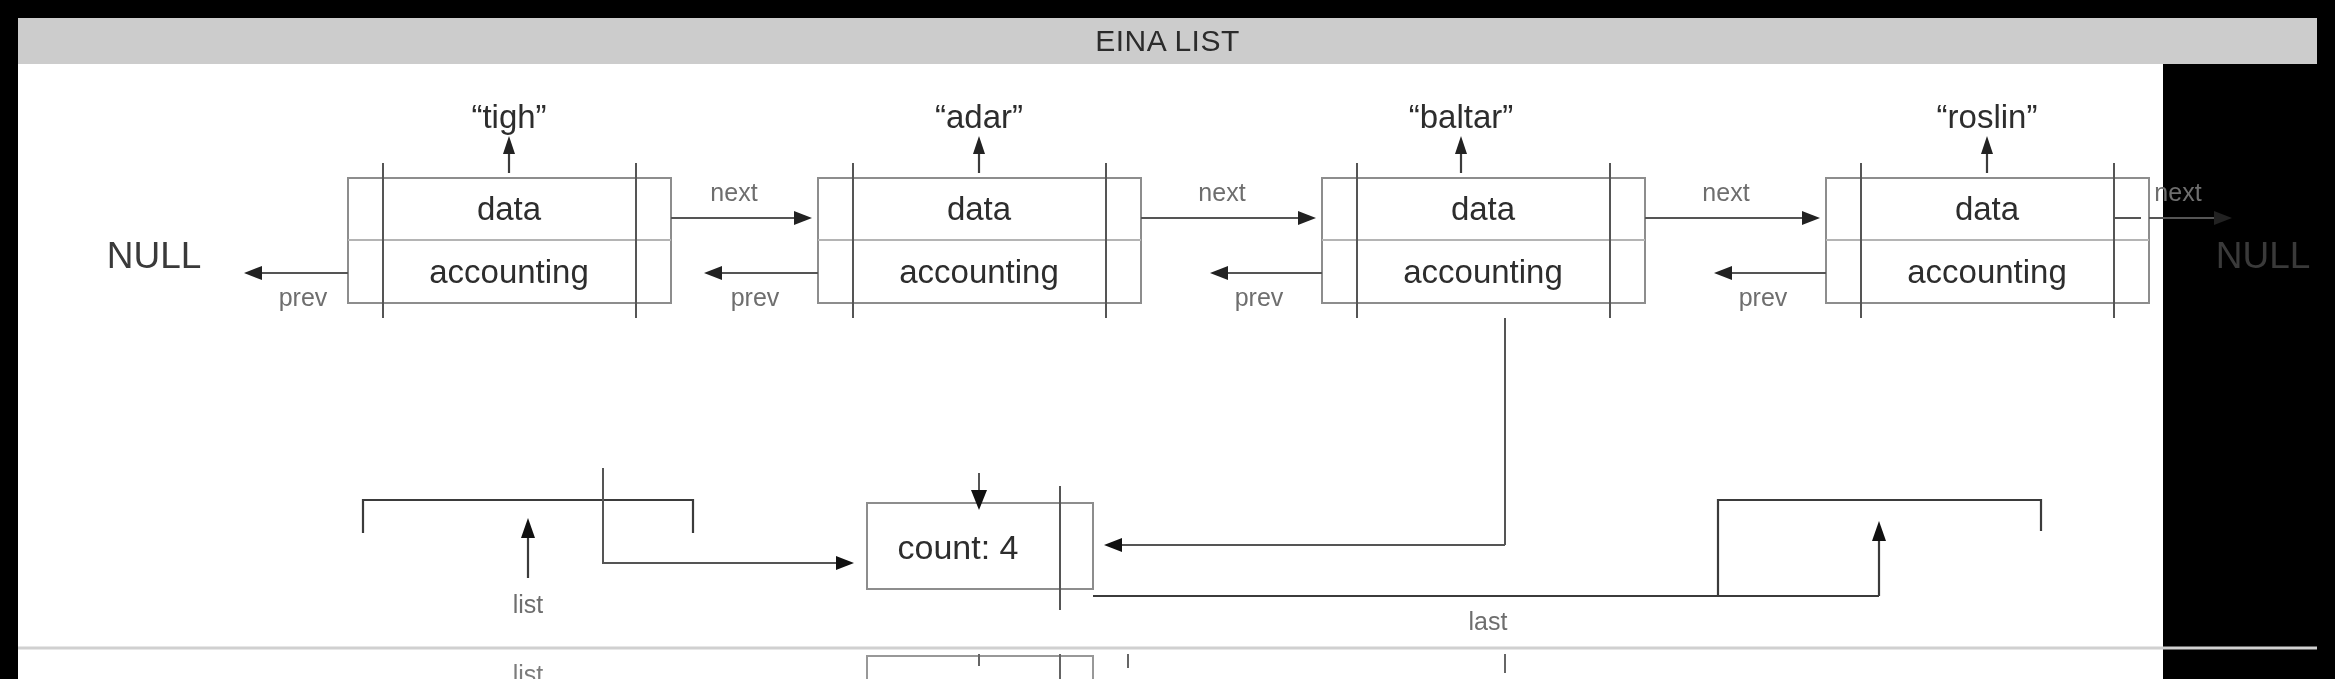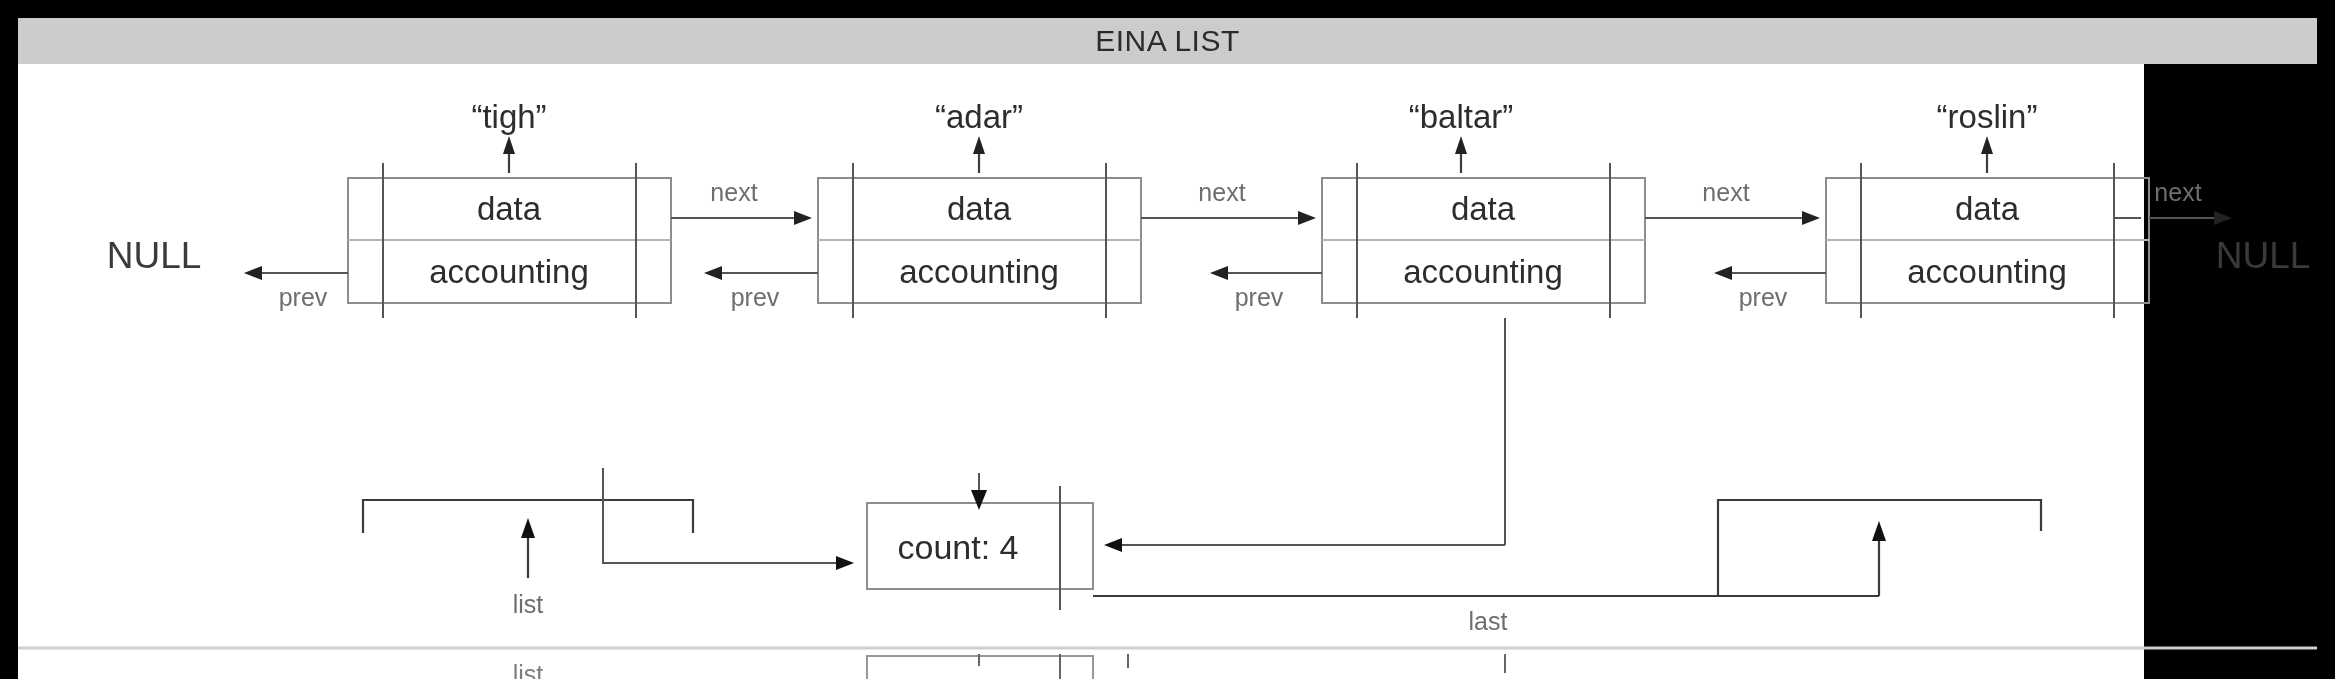--- a/index.html
+++ b/index.html
@@ -1,19 +1,19 @@
 <!DOCTYPE html>
 <html><head>
 <meta charset="utf-8">
 <style>
   html,body{margin:0;padding:0;background:#000;}
   body{width:2335px;height:679px;overflow:hidden;
        font-family:"Liberation Sans","DejaVu Sans",sans-serif;}
   #root{position:relative;width:2335px;height:679px;background:#000;}
-  .page{position:absolute;left:18px;top:18px;width:2126px;height:661px;background:#fff;}
+  .page{position:absolute;left:18px;top:18px;width:2126px;height:661px;background:#fff;padding-left:19px;}
   .titlebar{position:absolute;left:0;top:0;width:2299px;height:46px;background:#cccccc;
             display:flex;align-items:center;justify-content:center;}
   .titlebar span{font-size:30px;color:#2b2b2b;letter-spacing:.5px;}
   svg{position:absolute;left:0;top:0;}
   text{font-family:"Liberation Sans","DejaVu Sans",sans-serif;fill:#333333;}
   .t-null{font-size:37px;fill:#3a3a3a;}
   .t-quote{font-size:33px;fill:#2d2d2d;}
   .t-cell{font-size:33px;fill:#2d2d2d;}
   .t-ptr{font-size:25px;fill:#6e6e6e;}
   .t-count{font-size:34px;fill:#2d2d2d;}

